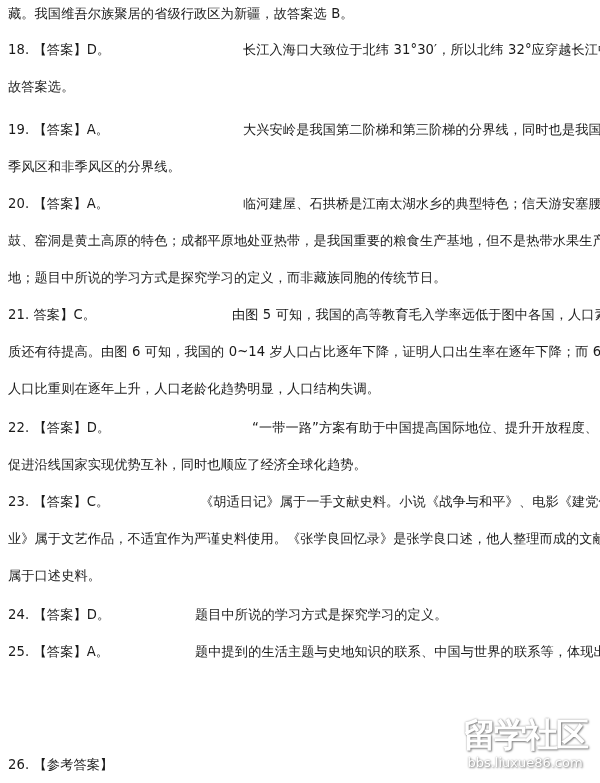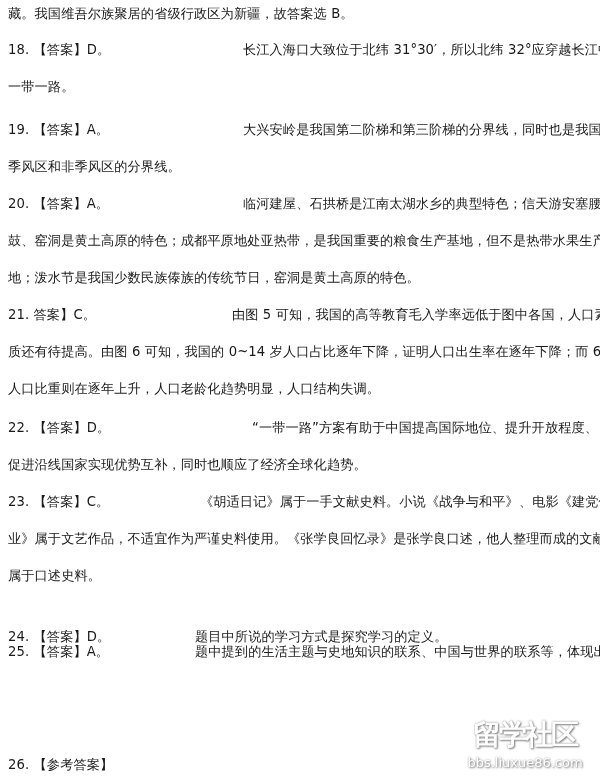--- a/index.html
+++ b/index.html
@@ -42,21 +42,21 @@
       position: absolute;
       left: 452px;
       top: 715px;
       width: 146px;
       height: 66px;
       text-align: center;
       color: #ffffff;
       text-shadow: 0 0 2px #9a9a9a, 1px 1px 2px #7a7a7a;
     }
     .watermark .wm-title {
-      font-size: 28px;
+      font-size: 33px;
       font-weight: bold;
       line-height: 40px;
       letter-spacing: -2px;
     }
     .watermark .wm-url {
       font-size: 13px;
       line-height: 16px;
       letter-spacing: 0px;
     }
   </style>
@@ -66,40 +66,40 @@
 <div class="page">
   <div class="line" style="top:4px">
     <span>藏。我国维吾尔族聚居的省级行政区为新疆，故答案选 B。</span>
   </div>
 
   <div class="line" style="top:40px">
     <span>18. 【答案】D。</span>
     <span class="inline-gap" style="left:235px;top:0">长江入海口大致位于北纬 31°30′，所以北纬 32°应穿越长江中</span>
   </div>
   <div class="line" style="top:77px">
-    <span>一带一路。</span>
+    <span>故答案选。</span>
   </div>
 
   <div class="line" style="top:120px">
     <span>19. 【答案】A。</span>
     <span class="inline-gap" style="left:235px;top:0">大兴安岭是我国第二阶梯和第三阶梯的分界线，同时也是我国</span>
   </div>
   <div class="line" style="top:157px">
     <span>季风区和非季风区的分界线。</span>
   </div>
 
   <div class="line" style="top:194px">
     <span>20. 【答案】A。</span>
     <span class="inline-gap" style="left:235px;top:0">临河建屋、石拱桥是江南太湖水乡的典型特色；信天游安塞腰</span>
   </div>
   <div class="line" style="top:231px">
     <span>鼓、窑洞是黄土高原的特色；成都平原地处亚热带，是我国重要的粮食生产基地，但不是热带水果生产基</span>
   </div>
   <div class="line" style="top:268px">
-    <span>地；泼水节是我国少数民族傣族的传统节日，窑洞是黄土高原的特色。</span>
+    <span>地；题目中所说的学习方式是探究学习的定义，而非藏族同胞的传统节日。</span>
   </div>
 
   <div class="line" style="top:305px">
     <span>21. 答案】C。</span>
     <span class="inline-gap" style="left:224px;top:0">由图 5 可知，我国的高等教育毛入学率远低于图中各国，人口素</span>
   </div>
   <div class="line" style="top:342px">
     <span>质还有待提高。由图 6 可知，我国的 0~14 岁人口占比逐年下降，证明人口出生率在逐年下降；而 65 岁</span>
   </div>
   <div class="line" style="top:379px">
@@ -118,21 +118,21 @@
     <span>23. 【答案】C。</span>
     <span class="inline-gap" style="left:192px;top:0">《胡适日记》属于一手文献史料。小说《战争与和平》、电影《建党伟</span>
   </div>
   <div class="line" style="top:529px">
     <span>业》属于文艺作品，不适宜作为严谨史料使用。《张学良回忆录》是张学良口述，他人整理而成的文献，</span>
   </div>
   <div class="line" style="top:566px">
     <span>属于口述史料。</span>
   </div>
 
-  <div class="line" style="top:627px">
+  <div class="line" style="top:605px">
     <span>24. 【答案】D。</span>
     <span class="inline-gap" style="left:187px;top:0">题目中所说的学习方式是探究学习的定义。</span>
   </div>
 
   <div class="line" style="top:642px">
     <span>25. 【答案】A。</span>
     <span class="inline-gap" style="left:187px;top:0">题中提到的生活主题与史地知识的联系、中国与世界的联系等，体现出</span>
   </div>
 
 

